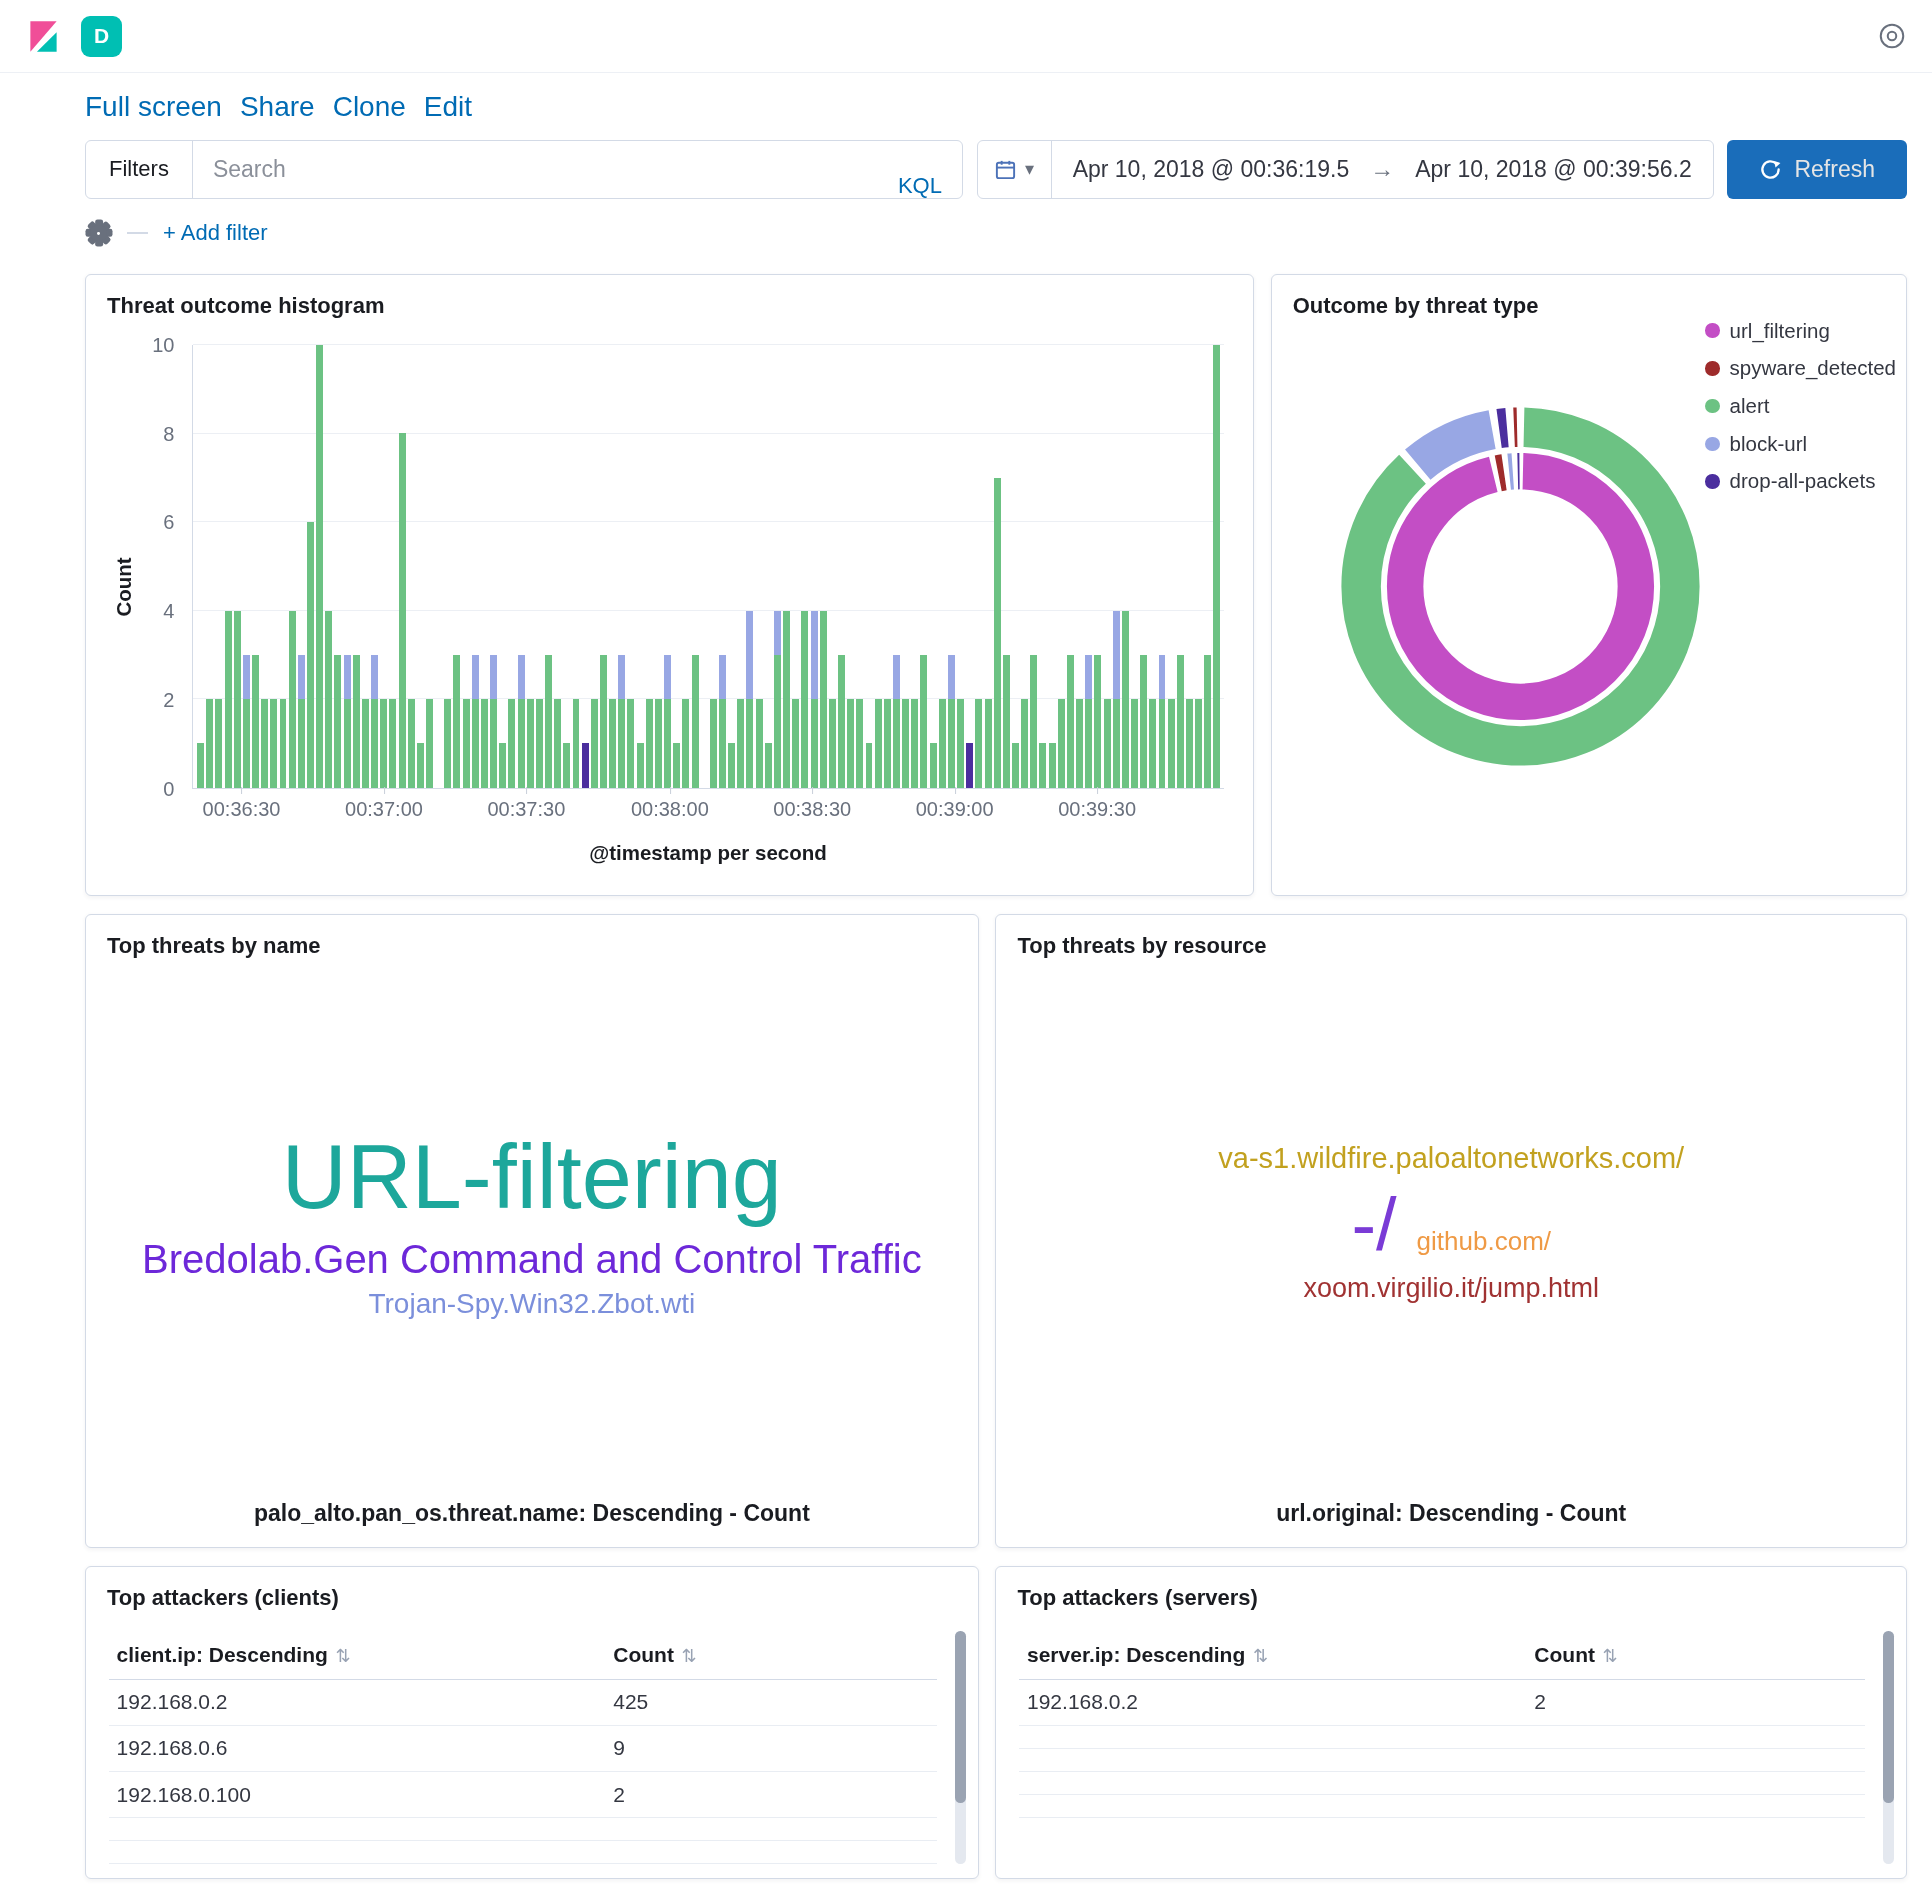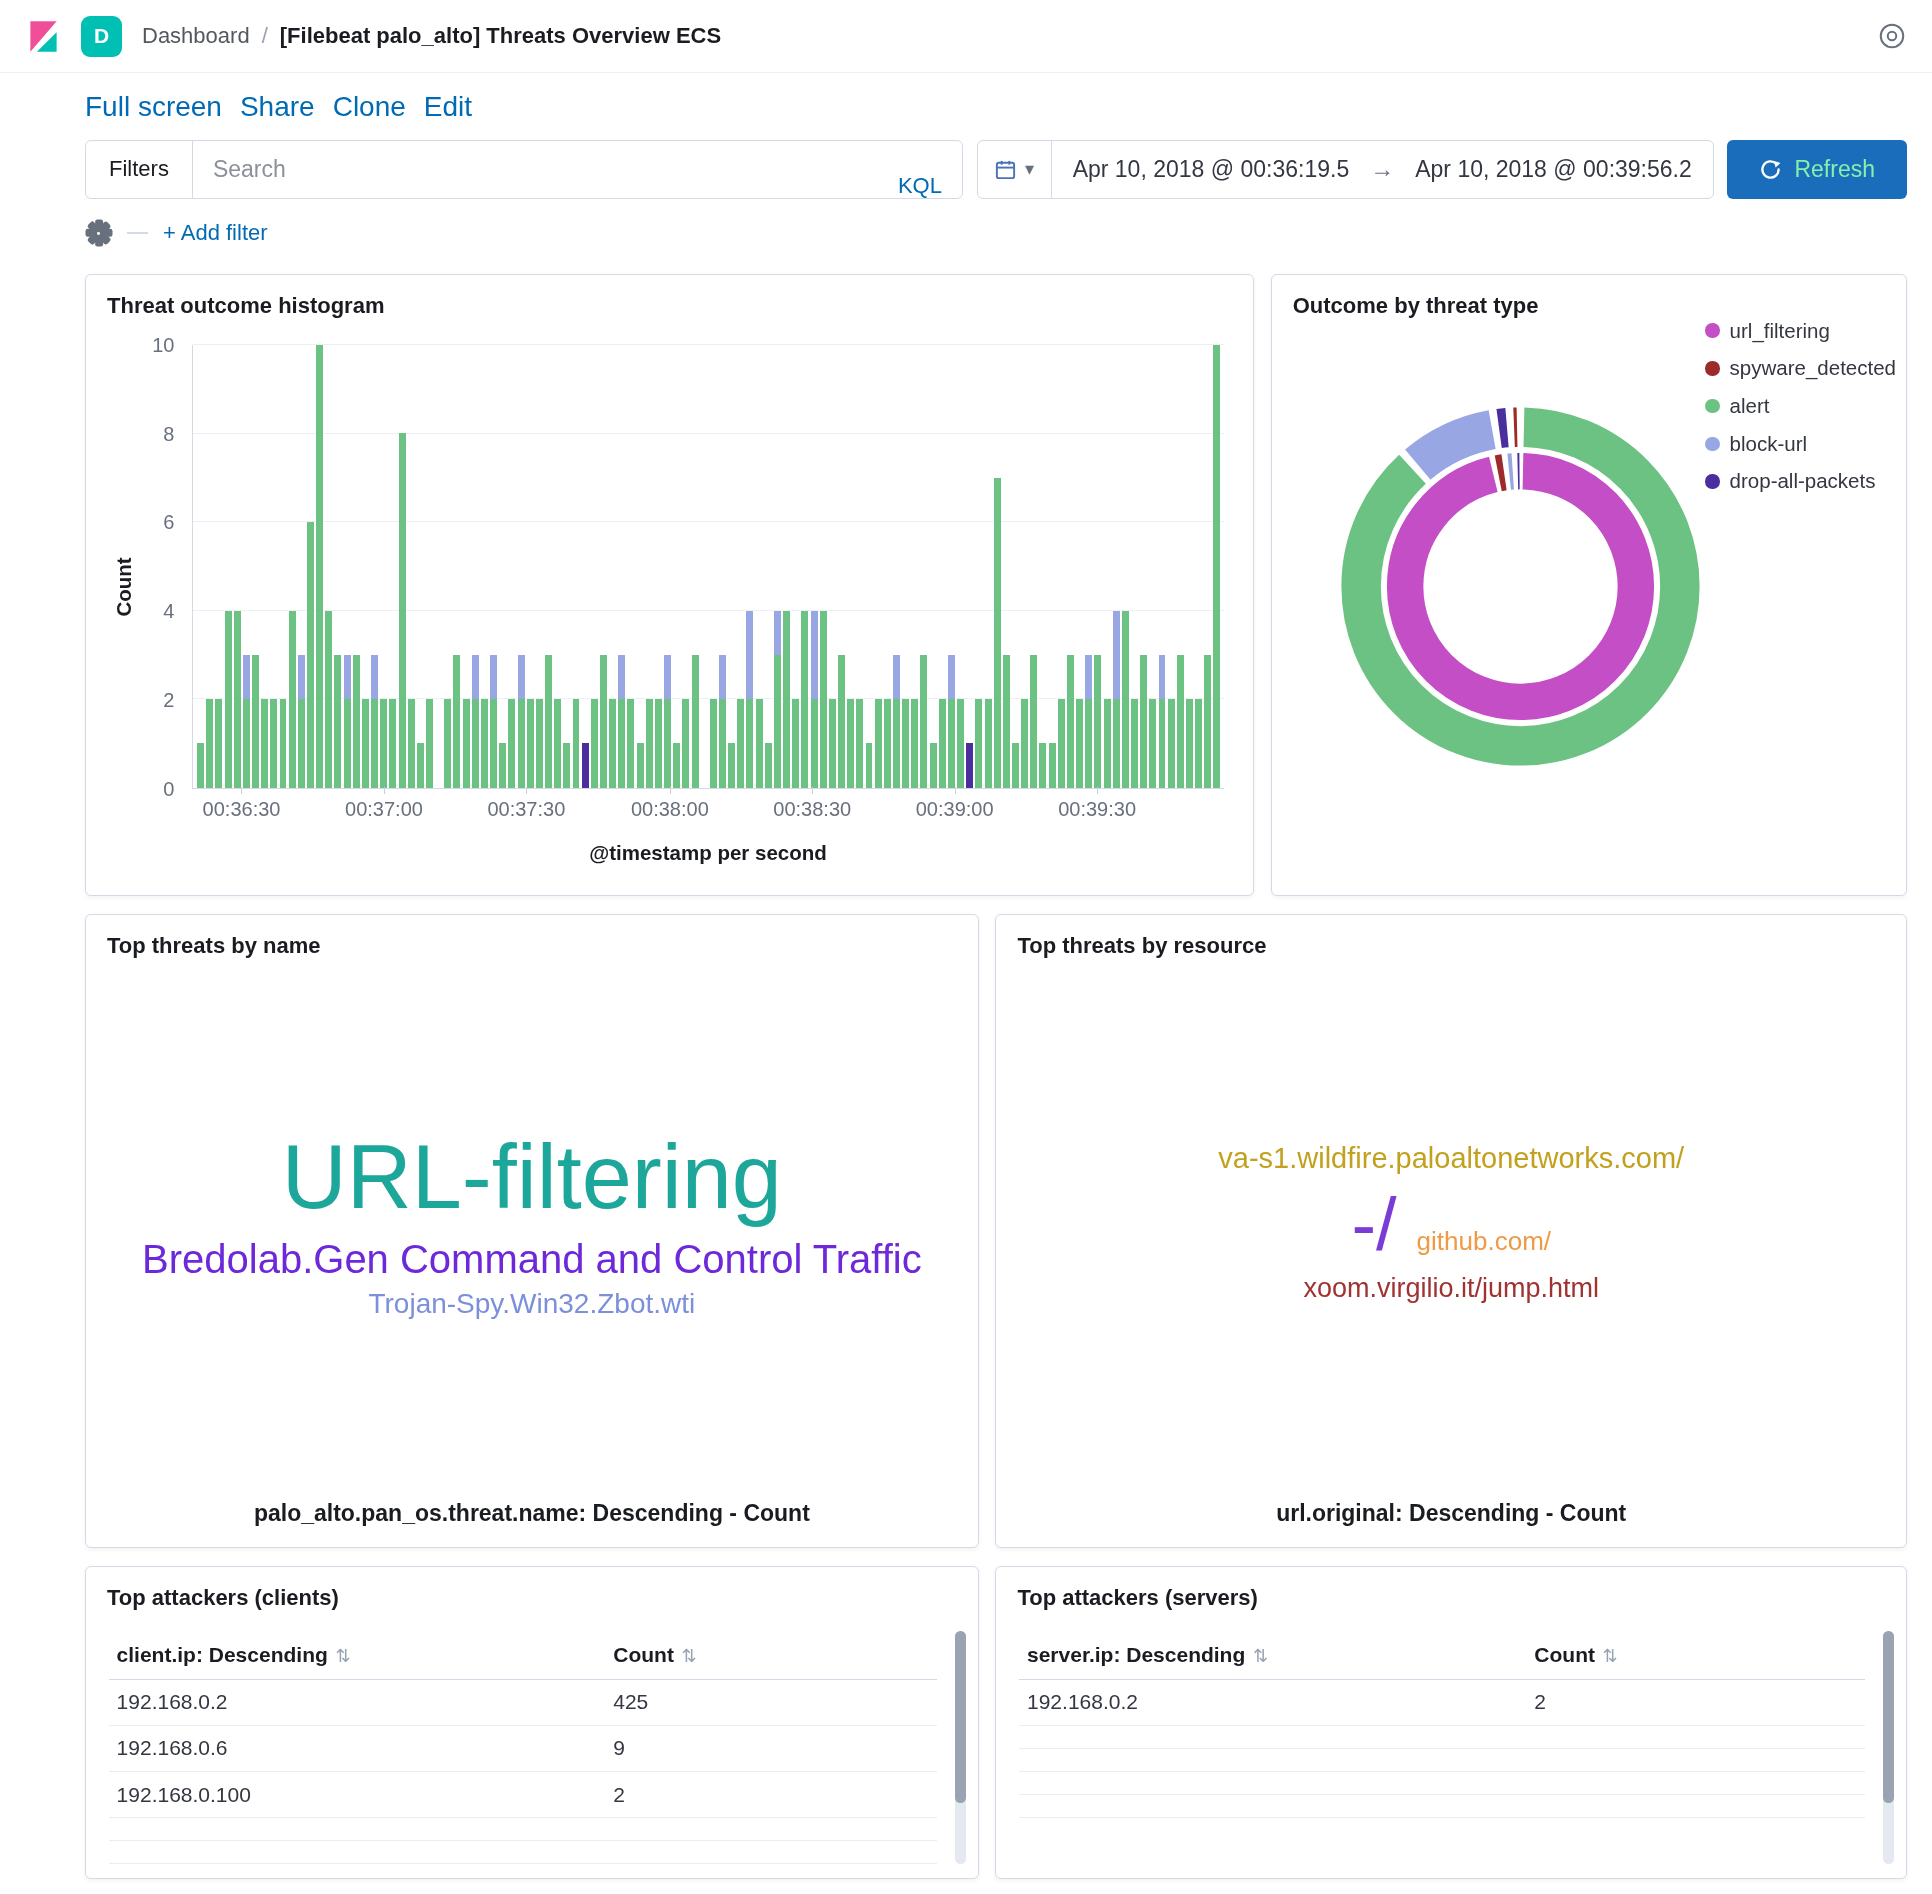--- a/index.html
+++ b/index.html
@@ -24,21 +24,21 @@
 .search-group{flex:1;display:flex;align-items:center;height:59px;border:0.8px solid #D3DAE6;border-radius:6px;background:#fff;}
 .filters-btn{height:100%;display:flex;align-items:center;padding:0 23px;border-right:0.8px solid #D3DAE6;font-size:22px;color:#1A1C21;cursor:pointer;}
 .search-input{flex:1;height:100%;border:0;outline:0;padding:0 20px;font-size:23px;font-family:inherit;color:#343741;background:transparent;}
 .search-input::placeholder{color:#8B909A;}
 .kql{padding:0 20px;color:#006BB4;font-size:22px;cursor:pointer;margin-top:33px;}
 .date-group{display:flex;align-items:center;height:59px;border:0.8px solid #D3DAE6;border-radius:6px;background:#fff;}
 .cal-seg{display:flex;align-items:center;gap:7.6px;height:100%;padding:0 16.7px;border-right:0.8px solid #D3DAE6;cursor:pointer;}
 .chevron{color:#69707D;font-size:18px;}
 .date-text{padding:0 21px;font-size:23px;white-space:nowrap;cursor:pointer;}
 .date-arrow{color:#69707D;font-size:24px;}
-.refresh-btn{display:flex;align-items:center;gap:12px;height:59px;padding:0 32px;background:#1A6DBA;border:0;border-radius:6px;color:#86efac;font-size:23px;font-family:inherit;cursor:pointer;}
+.refresh-btn{display:flex;align-items:center;gap:12px;height:59px;padding:0 32px;background:#1A6DBA;border:0;border-radius:6px;color:#e5e5e5;font-size:23px;font-family:inherit;cursor:pointer;}
 
 .addfilter{display:flex;align-items:center;gap:15px;margin:21px 26px 0 85px;}
 .gear{position:relative;width:27px;height:27px;cursor:pointer;}
 .gear i{position:absolute;left:50%;top:50%;width:27px;height:8.3px;background:#69707D;border-radius:2.3px;transform:translate(-50%,-50%);}
 .gear i:nth-of-type(2){transform:translate(-50%,-50%) rotate(45deg);}
 .gear i:nth-of-type(3){transform:translate(-50%,-50%) rotate(90deg);}
 .gear i:nth-of-type(4){transform:translate(-50%,-50%) rotate(135deg);}
 .gear b{position:absolute;inset:5.3px;background:#69707D;border-radius:50%;}
 .gear b:after{content:'';position:absolute;inset:6.8px;background:#fff;border-radius:50%;}
 .dash{width:21px;height:1.5px;background:#D3DAE6;}
@@ -99,25 +99,20 @@
 </style>
 </head>
 <body>
 
 <div class="topbar">
   <svg class="logo" viewBox="0 0 32 32">
     <polygon points="4,2 28,2 4,30" fill="#F04E98"></polygon>
     <polygon points="10,30 28,12 28,30" fill="#00BFB3"></polygon>
   </svg>
   <div class="space-badge">D</div>
-  <div class="breadcrumb">
-    <span class="crumb">Dashboard</span>
-    <span class="crumb-sep">/</span>
-    <span class="page-title">[Filebeat palo_alto] Threats Overview ECS</span>
-  </div>
   <svg class="help" width="30" height="30" viewBox="0 0 24 24">
     <circle cx="12" cy="12" r="9" fill="none" stroke="#69707D" stroke-width="1.6"></circle>
     <circle cx="12" cy="12" r="3.4" fill="none" stroke="#69707D" stroke-width="1.6"></circle>
   </svg>
 </div>
 
 <div class="navlinks">
   <a>Full screen</a>
   <a>Share</a>
   <a>Clone</a>

